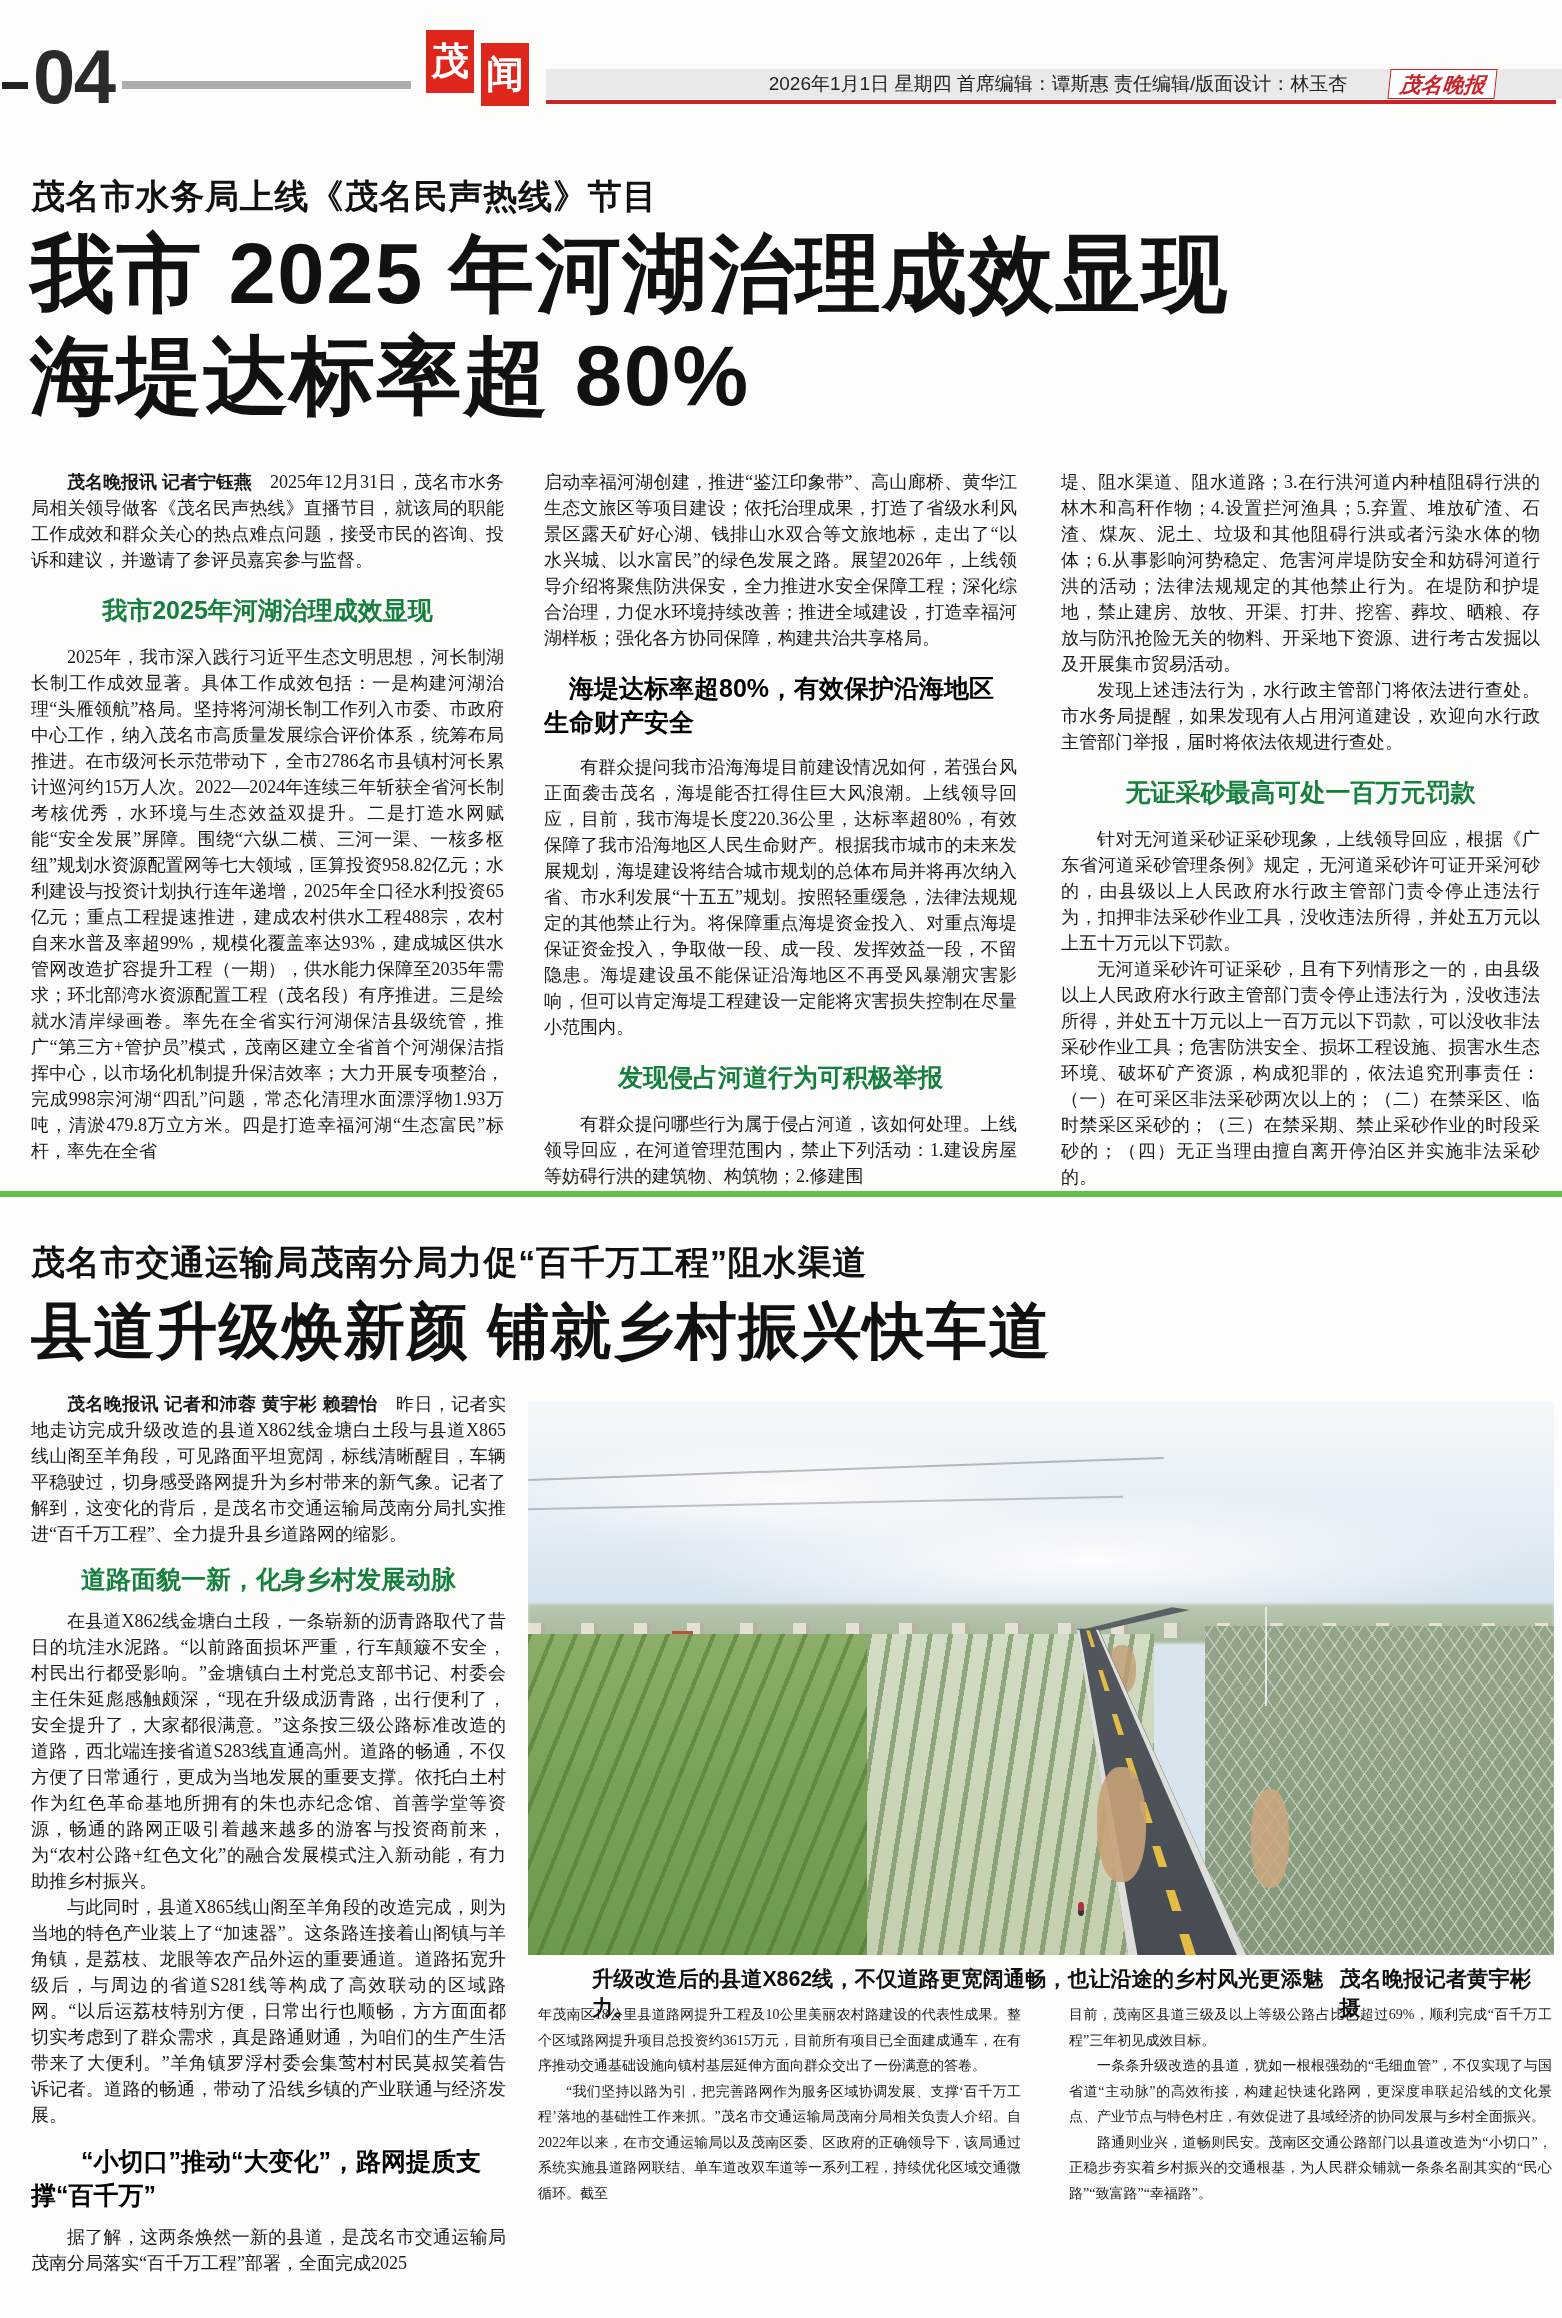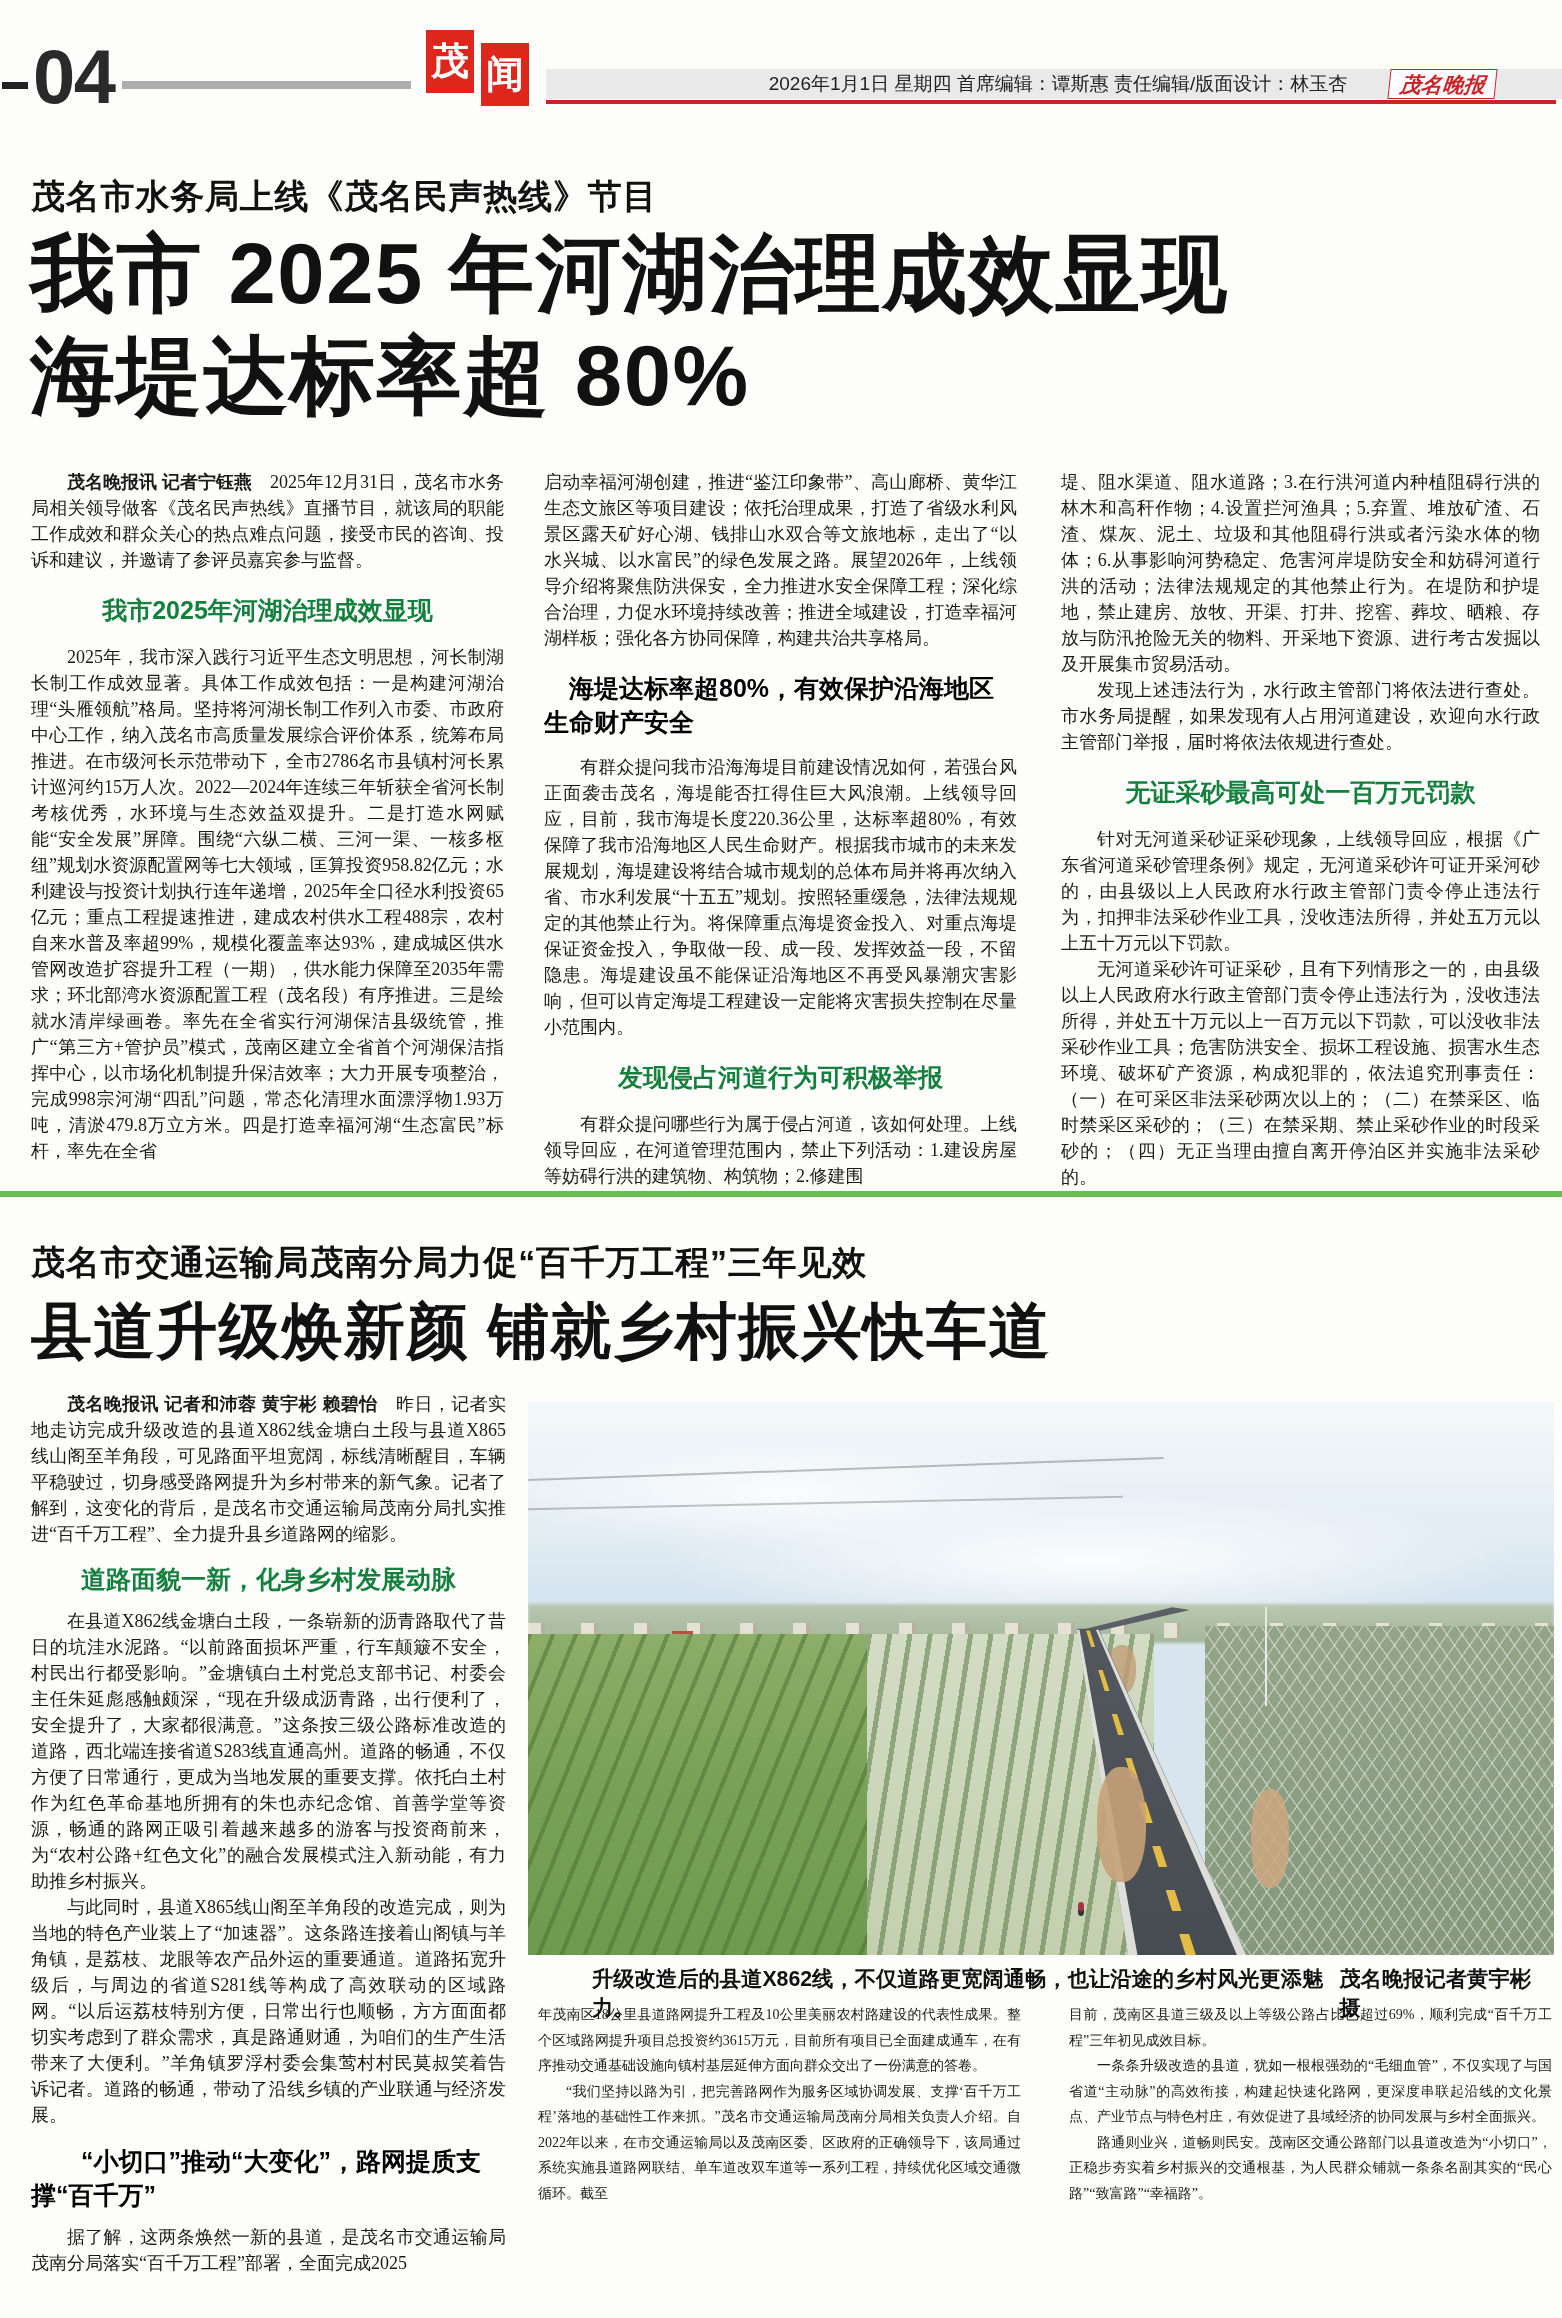--- a/index.html
+++ b/index.html
@@ -152,21 +152,21 @@
   <div class="col col3">
     <p class="p-cont">堤、阻水渠道、阻水道路；3.在行洪河道内种植阻碍行洪的林木和高秆作物；4.设置拦河渔具；5.弃置、堆放矿渣、石渣、煤灰、泥土、垃圾和其他阻碍行洪或者污染水体的物体；6.从事影响河势稳定、危害河岸堤防安全和妨碍河道行洪的活动；法律法规规定的其他禁止行为。在堤防和护堤地，禁止建房、放牧、开渠、打井、挖窖、葬坟、晒粮、存放与防汛抢险无关的物料、开采地下资源、进行考古发掘以及开展集市贸易活动。</p>
     <p class="p">发现上述违法行为，水行政主管部门将依法进行查处。市水务局提醒，如果发现有人占用河道建设，欢迎向水行政主管部门举报，届时将依法依规进行查处。</p>
     <p class="sub">无证采砂最高可处一百万元罚款</p>
     <p class="p">针对无河道采砂证采砂现象，上线领导回应，根据《广东省河道采砂管理条例》规定，无河道采砂许可证开采河砂的，由县级以上人民政府水行政主管部门责令停止违法行为，扣押非法采砂作业工具，没收违法所得，并处五万元以上五十万元以下罚款。</p>
     <p class="p">无河道采砂许可证采砂，且有下列情形之一的，由县级以上人民政府水行政主管部门责令停止违法行为，没收违法所得，并处五十万元以上一百万元以下罚款，可以没收非法采砂作业工具；危害防洪安全、损坏工程设施、损害水生态环境、破坏矿产资源，构成犯罪的，依法追究刑事责任：（一）在可采区非法采砂两次以上的；（二）在禁采区、临时禁采区采砂的；（三）在禁采期、禁止采砂作业的时段采砂的；（四）无正当理由擅自离开停泊区并实施非法采砂的。</p>
   </div>
 
   <div class="green-bar"></div>
 
-  <div class="a2-kicker">茂名市交通运输局茂南分局力促“百千万工程”三年见效</div>
+  <div class="a2-kicker">茂名市交通运输局茂南分局力促“百千万工程”阻水渠道</div>
   <div class="a2-headline">县道升级焕新颜 铺就乡村振兴快车道</div>
 
   <div class="a2-left">
     <p class="p"><span class="lead-prefix">茂名晚报讯 记者和沛蓉 黄宇彬 赖碧怡　</span><span>昨日，记者实地走访完成升级改造的县道X862线金塘白土段与县道X865线山阁至羊角段，可见路面平坦宽阔，标线清晰醒目，车辆平稳驶过，切身感受路网提升为乡村带来的新气象。记者了解到，这变化的背后，是茂名市交通运输局茂南分局扎实推进“百千万工程”、全力提升县乡道路网的缩影。</span></p>
     <p class="sub">道路面貌一新，化身乡村发展动脉</p>
     <p class="p">在县道X862线金塘白土段，一条崭新的沥青路取代了昔日的坑洼水泥路。“以前路面损坏严重，行车颠簸不安全，村民出行都受影响。”金塘镇白土村党总支部书记、村委会主任朱延彪感触颇深，“现在升级成沥青路，出行便利了，安全提升了，大家都很满意。”这条按三级公路标准改造的道路，西北端连接省道S283线直通高州。道路的畅通，不仅方便了日常通行，更成为当地发展的重要支撑。依托白土村作为红色革命基地所拥有的朱也赤纪念馆、首善学堂等资源，畅通的路网正吸引着越来越多的游客与投资商前来，为“农村公路+红色文化”的融合发展模式注入新动能，有力助推乡村振兴。</p>
     <p class="p">与此同时，县道X865线山阁至羊角段的改造完成，则为当地的特色产业装上了“加速器”。这条路连接着山阁镇与羊角镇，是荔枝、龙眼等农产品外运的重要通道。道路拓宽升级后，与周边的省道S281线等构成了高效联动的区域路网。“以后运荔枝特别方便，日常出行也顺畅，方方面面都切实考虑到了群众需求，真是路通财通，为咱们的生产生活带来了大便利。”羊角镇罗浮村委会集莺村村民莫叔笑着告诉记者。道路的畅通，带动了沿线乡镇的产业联通与经济发展。</p>
     <p class="sub-long">“小切口”推动“大变化”，路网提质支撑“百千万”</p>
     <p class="p">据了解，这两条焕然一新的县道，是茂名市交通运输局茂南分局落实“百千万工程”部署，全面完成2025</p>
   </div>

